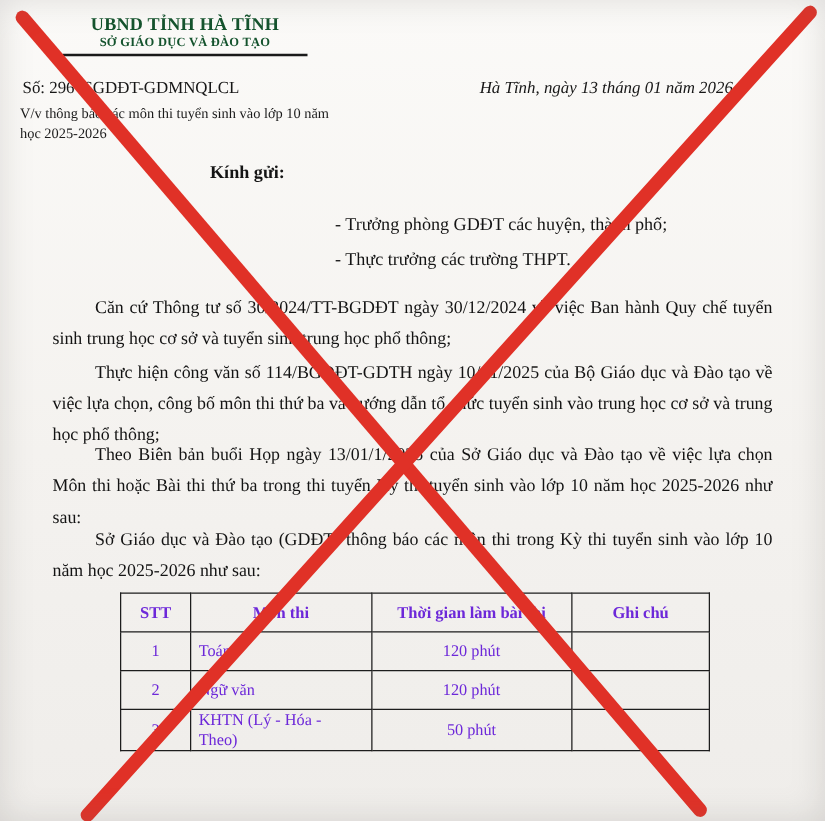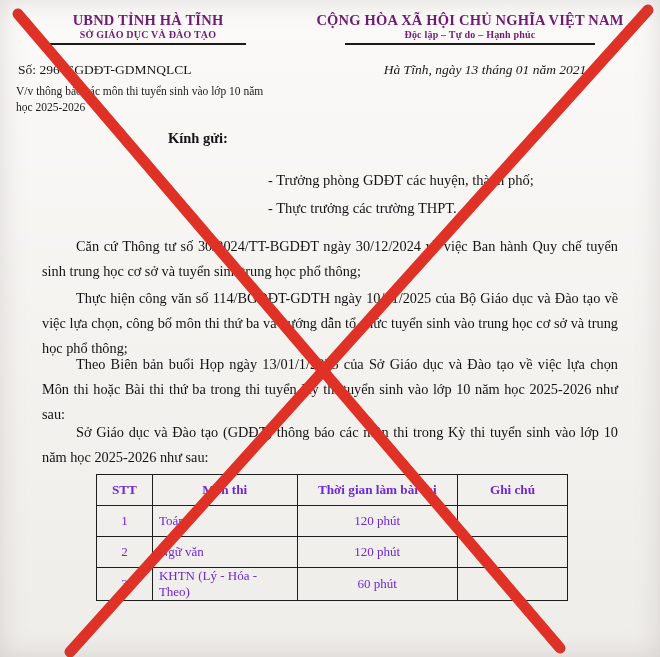--- a/index.html
+++ b/index.html
@@ -48,21 +48,21 @@
     position: absolute;
     left: 290px;
     top: 4px;
     width: 360px;
     text-align: center;
   }
   .t-bold {
     font-weight: bold;
     font-size: 14.5px;
     letter-spacing: .2px;
-    color: #701a75;
+    color: #14532d;
   }
   .t-bold.sm { font-size: 10px; }
   .rule {
     height: 1.6px;
     background: #1a1a1a;
     margin: 3px auto 0 auto;
   }
   .rule.l1 { width: 196px; }
   .rule.l2 { width: 250px; }
 
@@ -178,30 +178,25 @@
 
 <div class="page">
   <div class="paper"></div>
 
   <div class="header">
     <div class="hdr-left">
       <div class="t-bold">UBND TỈNH HÀ TĨNH</div>
       <div class="t-bold sm">SỞ GIÁO DỤC VÀ ĐÀO TẠO</div>
       <div class="rule l1"></div>
     </div>
-    <div class="hdr-right">
-      <div class="t-bold">CỘNG HÒA XÃ HỘI CHỦ NGHĨA VIỆT NAM</div>
-      <div class="t-bold sm">Độc lập – Tự do – Hạnh phúc</div>
-      <div class="rule l2"></div>
-    </div>
   </div>
 
   <div class="so-line">Số:  296  /SGDĐT-GDMNQLCL</div>
   <div class="vv-line">V/v thông báo các môn thi tuyển sinh vào lớp 10 năm học 2025-2026</div>
-  <div class="date-line">Hà Tĩnh, ngày 13 tháng 01 năm 2021</div>
+  <div class="date-line">Hà Tĩnh, ngày 13 tháng 01 năm 2026</div>
 
   <div class="kinhgui">Kính gửi:</div>
   <div class="recip r1">- Trưởng phòng GDĐT các huyện, thành phố;</div>
   <div class="recip r2">- Thực trưởng các trường THPT.</div>
 
   <div class="para p1">Căn cứ Thông tư số 30/2024/TT-BGDĐT ngày 30/12/2024 về việc Ban hành Quy chế tuyển sinh trung học cơ sở và tuyển sinh trung học phổ thông;</div>
   <div class="para p2">Thực hiện công văn số 114/BGDĐT-GDTH ngày 10/01/2025 của Bộ Giáo dục và Đào tạo về việc lựa chọn, công bố môn thi thứ ba và hướng dẫn tổ chức tuyển sinh vào trung học cơ sở và trung học phổ thông;</div>
   <div class="para p3">Theo Biên bản buổi Họp ngày 13/01/1/2025 của Sở Giáo dục và Đào tạo về việc lựa chọn Môn thi hoặc Bài thi thứ ba trong thi tuyển Kỳ thi tuyển sinh vào lớp 10 năm học 2025-2026 như sau:</div>
   <div class="para p4">Sở Giáo dục và Đào tạo (GDĐT) thông báo các môn thi trong Kỳ thi tuyển sinh vào lớp 10 năm học 2025-2026 như sau:</div>
 
@@ -223,21 +218,21 @@
       </tr>
       <tr>
         <td class="c-stt">2</td>
         <td class="c-mon">Ngữ văn</td>
         <td class="c-time">120 phút</td>
         <td class="c-note"></td>
       </tr>
       <tr>
         <td class="c-stt">3</td>
         <td class="c-mon">KHTN (Lý - Hóa - Theo)</td>
-        <td class="c-time">60 phút</td>
+        <td class="c-time">50 phút</td>
         <td class="c-note"></td>
       </tr>
     </tbody>
   </table>
 
   <svg class="xmark" viewBox="0 0 660 657">
     <line x1="18" y1="14" x2="560" y2="648"></line>
     <line x1="648" y1="10" x2="70" y2="652"></line>
   </svg>
 

